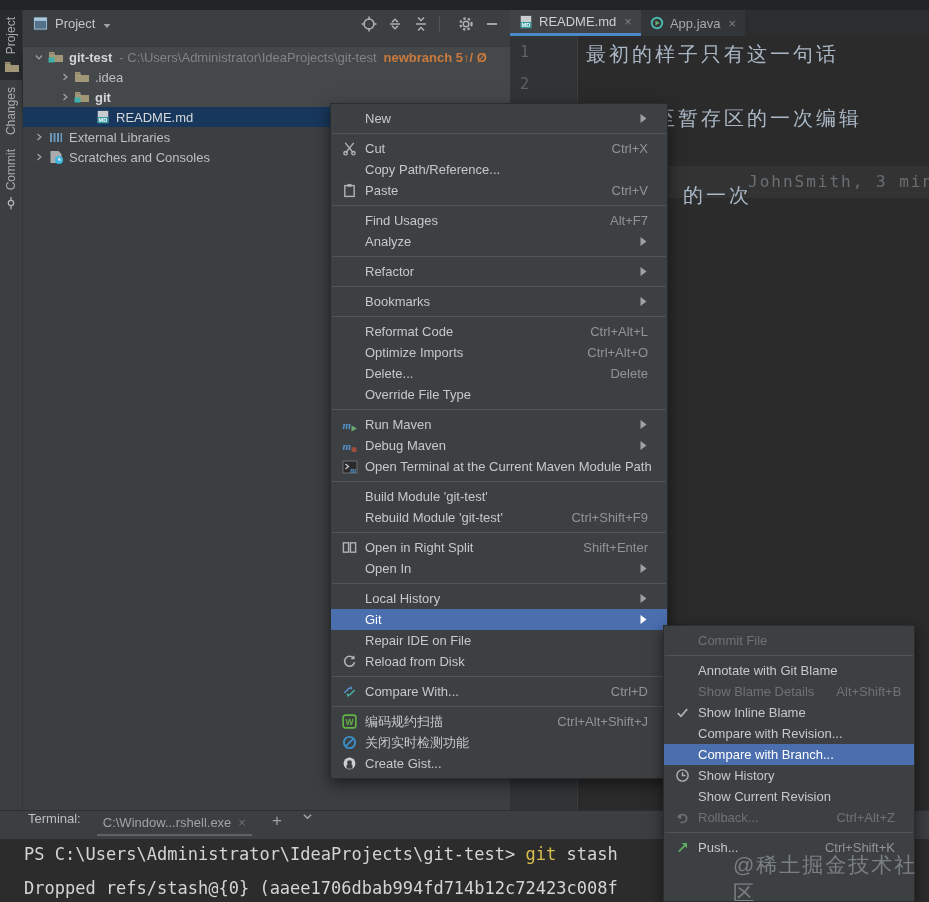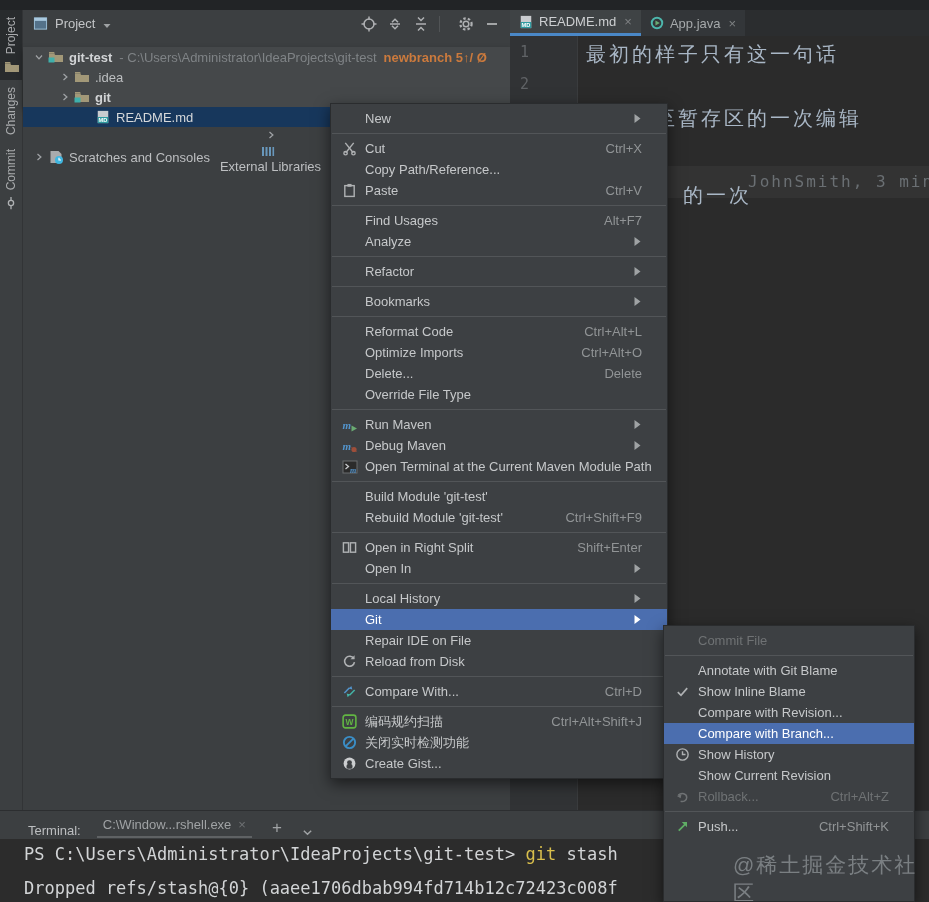--- a/index.html
+++ b/index.html
@@ -41,35 +41,35 @@
   .etab .ticon{width:14px;height:14px;display:flex;align-items:center;}
   
   #editor{left:510px;top:36px;width:419px;height:774px;background:#2b2b2b;overflow:hidden;}
   #gutter{position:absolute;left:0;top:0;width:67px;height:774px;background:#313335;border-right:1px solid #3a3c3e;}
   .lnum{height:32px;line-height:32px;padding-left:10px;color:#606366;font-family:"DejaVu Sans Mono",monospace;font-size:15px;}
   .edit-line{position:absolute;height:32px;line-height:32px;color:#a9b7c6;font-size:20px;letter-spacing:3px;white-space:nowrap;}
   .cur-line{position:absolute;left:68px;right:0;top:130px;height:32px;background:#333333;}
   .blame{position:absolute;color:#6a6f73;font-family:"DejaVu Sans Mono",monospace;font-size:16px;letter-spacing:2px;white-space:nowrap;}
   
   .menu{position:absolute;background:#3d4043;border:1px solid #2a2c2e;box-shadow:0 5px 14px rgba(0,0,0,.55);padding:4px 0;box-sizing:border-box;}
-  .menu-item{height:21px;display:flex;align-items:center;padding:0 25px 0 10px;color:#c6c8ca;cursor:pointer;white-space:nowrap;}
+  .menu-item{height:21px;display:flex;align-items:center;padding:0 19px 0 10px;color:#c6c8ca;cursor:pointer;white-space:nowrap;}
   .menu-item .mi-icon{width:17px;height:16px;margin-right:7px;flex:none;display:flex;align-items:center;justify-content:center;}
   .menu-item .mi-label{flex:1;overflow:visible;}
   .menu-item .mi-shortcut{color:#919496;margin-left:22px;}
   .menu-item .mi-arrow{margin-left:10px;width:9px;height:10px;color:#9fa2a4;display:flex;align-items:center;}
   .menu-item.selected{background:#4b6eaf;color:#ffffff;}
   .menu-item.selected .mi-arrow{color:#fff;}
   .menu-item.disabled{color:#6f7274;}
   .menu-item.disabled .mi-shortcut{color:#6f7274;}
   .menu-sep{height:1px;background:#525558;margin:4px 1px;}
   #context-menu{left:330px;top:103px;width:338px;z-index:50;}
   #git-submenu{left:663px;top:625px;width:252px;height:277px;z-index:60;overflow:hidden;}
   
   #terminal{left:0;top:810px;width:929px;height:92px;background:#3c3f41;border-top:1px solid #2c2e30;}
-  .term-tabs{height:27px;display:flex;align-items:flex-end;gap:6px;padding-left:28px;}
+  .term-tabs{height:27px;display:flex;align-items:flex-start;gap:6px;padding-left:28px;}
   .term-title{color:#bcbec0;}
   .term-tab{display:flex;align-items:center;gap:7px;color:#a0a3a5;padding:4px 6px;border-bottom:2px solid #5f6264;margin-left:10px;cursor:pointer;}
   .term-tab .tclose{color:#6f7274;}
   .term-plus{color:#a0a3a5;font-size:17px;margin-left:14px;cursor:pointer;}
   .term-chev{margin-left:14px;cursor:pointer;display:flex;}
   .term-body{position:absolute;left:0;top:28px;width:929px;height:64px;background:#2c2c2c;font-family:"DejaVu Sans Mono",monospace;font-size:17px;color:#d2d4d6;}
   .term-line{position:absolute;left:24px;white-space:pre;}
   
   #watermark{left:733px;top:851px;z-index:200;color:rgba(198,203,208,0.45);font-size:21px;letter-spacing:2px;pointer-events:none;}
 </style>
@@ -204,21 +204,21 @@
         <div class="tree-row selected" style="padding-left: 71px;">
           <span class="tree-icon">
             <svg width="14" height="14" viewBox="0 0 16 16">
               <rect x="2" y="1" width="12" height="14" fill="#c9cccf"></rect>
               <rect x="2" y="8" width="12" height="7" fill="#2e9ba0"></rect>
               <text x="8" y="14" font-size="6.5" fill="#ffffff" text-anchor="middle" font-family="sans-serif" font-weight="bold">MD</text>
             </svg>
           </span>
           <span class="tree-label">README.md</span>
         </div>
-        <div class="tree-row" style="padding-left: 8px; flex-direction: column;">
+        <div class="tree-row" style="padding-left: 8px;">
           <span class="tree-chevron">
             <svg width="12" height="12" viewBox="0 0 16 16">
               <path d="M6 4l4.5 4L6 12" fill="none" stroke="#9fa2a5" stroke-width="1.7"></path>
             </svg>
           </span>
           <span class="tree-icon">
             <svg width="16" height="16" viewBox="0 0 16 16">
               <rect x="2" y="4" width="2" height="9" fill="#6897bb"></rect>
               <rect x="5.5" y="4" width="2" height="9" fill="#6897bb"></rect>
               <rect x="9" y="4" width="2" height="9" fill="#6897bb"></rect>
@@ -520,20 +520,25 @@
     </div>
   <div class="menu" id="git-submenu">
       <div class="menu-item disabled">
         <span class="mi-icon"></span>
         <span class="mi-label">Commit File</span>
       </div>
       <div class="menu-sep"></div>
       <div class="menu-item">
         <span class="mi-icon"></span>
         <span class="mi-label">Annotate with Git Blame</span>
+      </div>
+      <div class="menu-item disabled">
+        <span class="mi-icon"></span>
+        <span class="mi-label">Show Blame Details</span>
+        <span class="mi-shortcut">Alt+Shift+B</span>
       </div>
       <div class="menu-item">
         <span class="mi-icon">
           <svg width="15" height="15" viewBox="0 0 16 16">
             <path d="M3 8.6l3.4 3.4L13 4.4" fill="none" stroke="#afb1b3" stroke-width="1.8"></path>
           </svg>
         </span>
         <span class="mi-label">Show Inline Blame</span>
       </div>
       <div class="menu-item">

